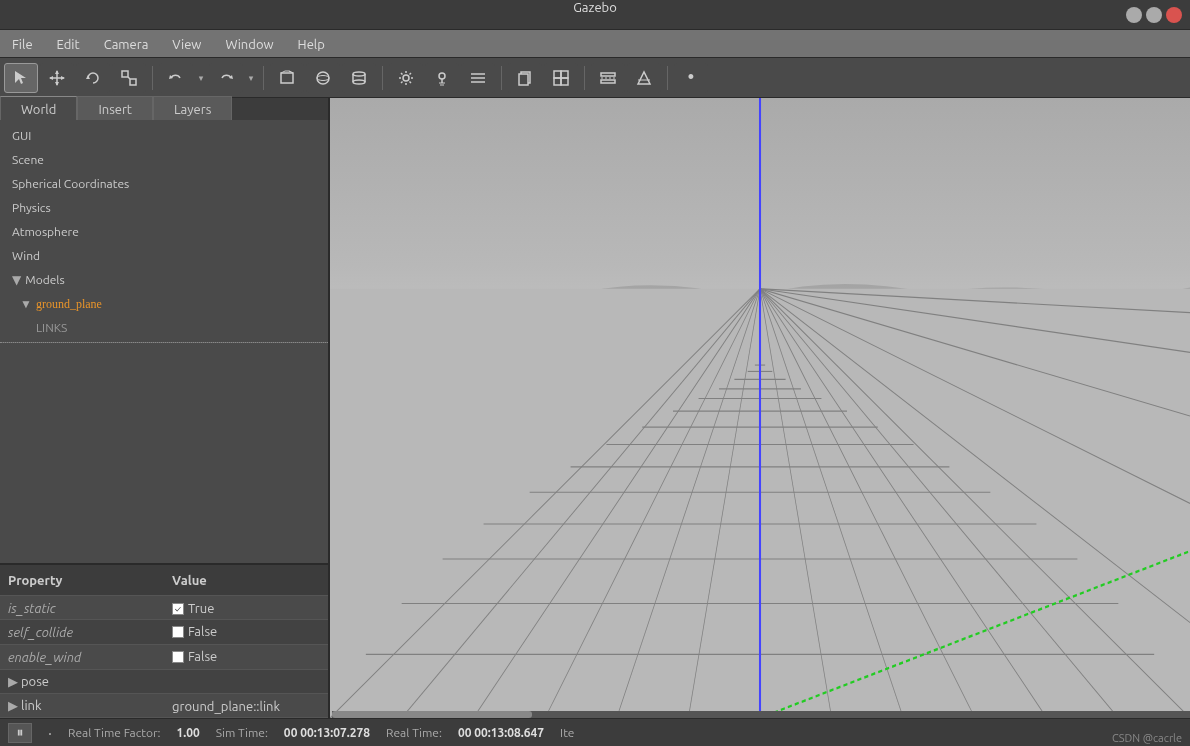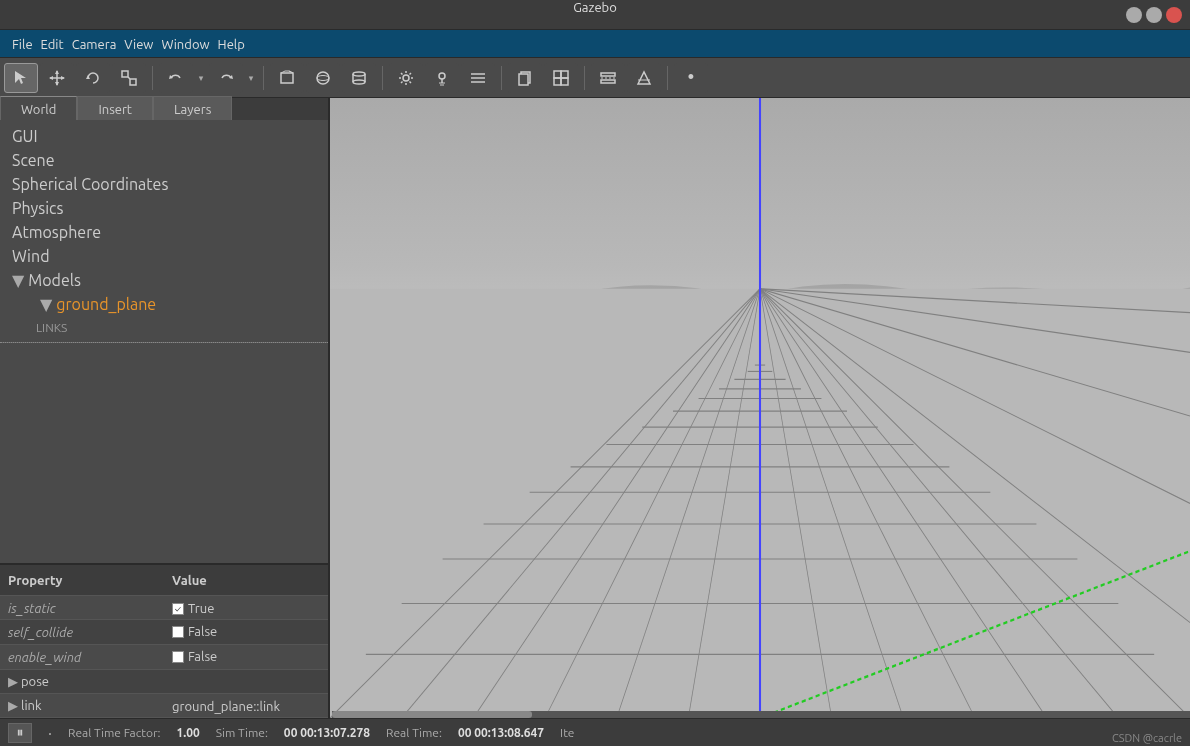--- a/index.html
+++ b/index.html
@@ -41,25 +41,26 @@
       cursor: pointer;
     }
     .win-btn.minimize { background: #aaa; }
     .win-btn.maximize { background: #aaa; }
     .win-btn.close { background: #d9534f; }
 
     
     #menubar {
       width: 100%;
       height: 28px;
-      background: #0c4a6e;
+      background: #737373;
       display: flex;
       align-items: center;
       padding: 0 8px;
       border-bottom: 1px solid #2a2a2a;
+      gap: 16px;
     }
     .menu-item {
       color: #ddd;
       font-size: 13px;
       cursor: pointer;
       padding: 2px 4px;
     }
 
     
     #toolbar {
@@ -149,24 +150,24 @@
     
     #tree {
       flex: 1;
       overflow-y: auto;
       padding: 4px 0;
     }
     .tree-item {
       padding: 2px 12px;
       cursor: pointer;
       color: #ccc;
-      font-size: 16px;
+      font-size: 12px;
       line-height: 20px;
     }
-    .tree-item.indent1 { padding-left: 40px; }
+    .tree-item.indent1 { padding-left: 20px; font-family: Liberation Serif, serif; }
     .tree-item.indent2 { padding-left: 36px; }
     .tree-item .arrow { margin-right: 4px; color: #aaa; }
     .tree-item.orange { color: #e8942a; }
     .tree-item.subdued { color: #999; font-size: 12px; }
     .tree-divider {
       height: 1px;
       background: #666;
       margin: 2px 0;
       border-top: 1px dotted #888;
     }

